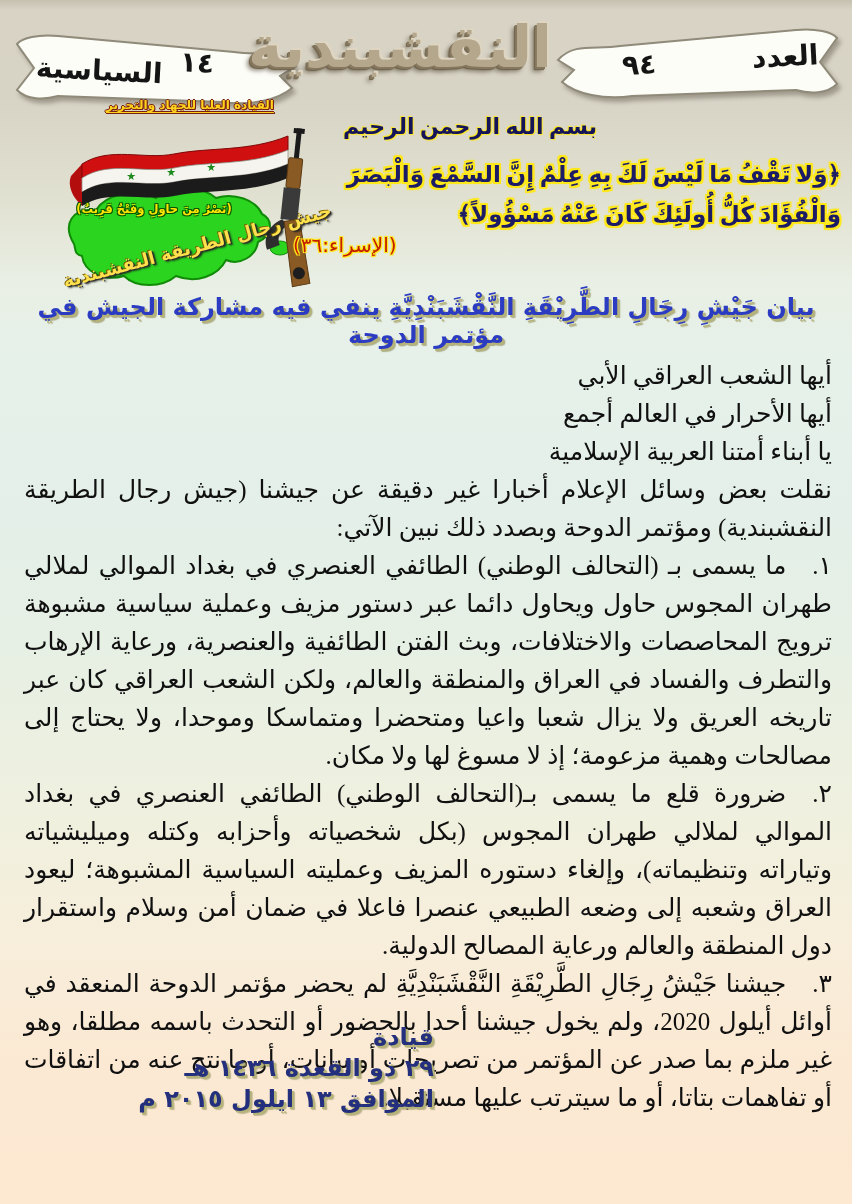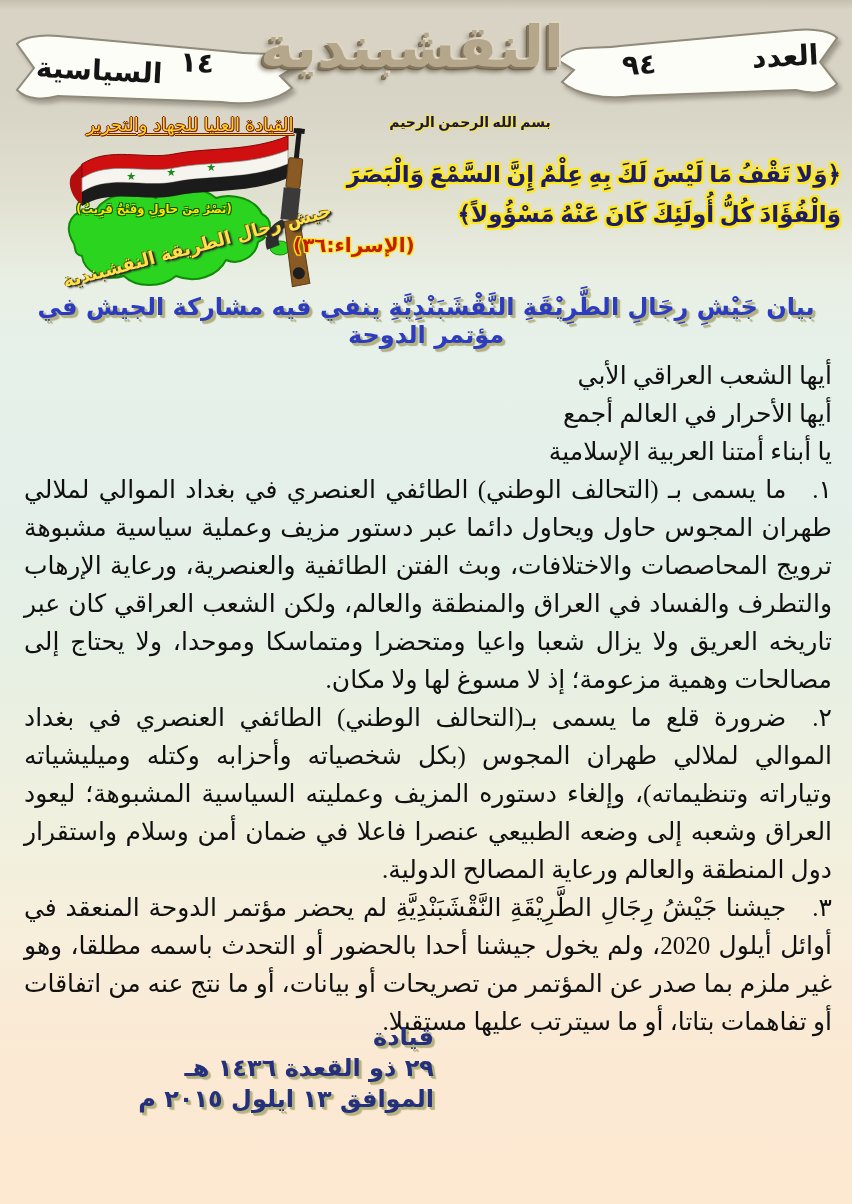--- a/index.html
+++ b/index.html
@@ -26,68 +26,68 @@
   .ribbon svg{filter:drop-shadow(3px 4px 2px rgba(90,85,70,.45));}
   .ribbon .rtxt{position:absolute;font-weight:bold;font-size:28px;color:#141414;white-space:nowrap;}
   .ribbon-right{top:22px;right:8px;width:296px;height:82px;}
   .ribbon-right .rtxt{transform:rotate(-3deg);}
   .ribbon-left{top:26px;left:10px;width:296px;height:84px;}
   .ribbon-left .rtxt{transform:rotate(3deg);}
   .issue-label{right:26px;top:18px;}
   .issue-number{left:74px;top:26px;}
   .section-label{left:26px;top:28px;}
   .page-number{left:170px;top:20px;}
-  .masthead-logo{position:absolute;top:10px;left:312px;width:252px;height:100px;text-align:left;direction:rtl;}
+  .masthead-logo{position:absolute;top:10px;left:300px;width:252px;height:100px;text-align:left;direction:rtl;}
   .logo-ar{
     font-size:58px;font-weight:bold;line-height:74px;color:#b5a78c;letter-spacing:-2px;
     text-shadow:2px -2px 0 #ded5c2,-2px 2px 0 #86785f,-3px 3px 1px #6e6149,-5px 5px 4px rgba(80,70,50,.55);
   }
   .logo-en{
     direction:ltr;margin-top:-10px;font-size:15px;color:#f3ede0;letter-spacing:1px;
     transform:translateX(52px);
     text-shadow:1px 1px 1px #4f4736,2px 2px 2px rgba(60,52,38,.8);
   }
   .logo-dot{display:inline-block;margin-right:5px;font-size:11px;vertical-align:2px;}
   
   .emblem{position:absolute;left:44px;top:98px;width:292px;height:198px;}
   .emblem-title{
-    width:260px;margin:16px auto;text-align:center;
-    font-size:18px;font-weight:normal;color:#ffd41e;
+    width:260px;margin:0 auto;text-align:center;
+    font-size:12px;font-weight:bold;color:#ffd41e;
     text-shadow:-1px 0 0 #7a2012,1px 0 0 #7a2012,0 -1px 0 #7a2012,0 1px 0 #7a2012,1px 1px 0 #7a2012;
     text-decoration:underline;text-underline-offset:3px;
   }
   .emblem-art{position:absolute;left:0;top:26px;}
   .map-verse{
     position:absolute;left:26px;top:104px;width:168px;text-align:center;
     font-size:11.5px;font-weight:bold;color:#ffe600;
     text-shadow:1px 1px 0 #0c5500,-1px -1px 0 #0c5500,1px -1px 0 #0c5500,-1px 1px 0 #0c5500;
   }
   .army-name{
     position:absolute;left:-8px;top:140px;width:300px;transform:rotate(-15deg);
     font-size:18px;font-weight:bold;color:#ffe14d;white-space:nowrap;
     text-shadow:1px 1px 0 #2c2c2c,-1px -1px 0 #7a6200,2px 2px 2px rgba(30,30,30,.9);
   }
   
   .basmala{
     position:absolute;left:302px;top:114px;width:336px;text-align:center;direction:rtl;
     font-family:"Liberation Serif","DejaVu Sans",serif;
-    font-size:14px;font-weight:bold;color:#14145a;
+    font-size:22px;font-weight:bold;color:#14145a;
     text-shadow:1px 1px 1px #ffe81a,-1px -1px 1px #ffe81a;
   }
   .verse{
     position:absolute;left:296px;top:146px;width:545px;text-align:right;direction:rtl;
     font-family:"Liberation Serif","DejaVu Sans",serif;
     font-size:23px;font-weight:bold;line-height:40px;color:#1c1c66;
     text-shadow:2px 2px 0 #ffe81a,-2px -2px 0 #ffe81a,2px -2px 0 #ffe81a,-2px 2px 0 #ffe81a,
                 2px 0 0 #ffe81a,-2px 0 0 #ffe81a,0 2px 0 #ffe81a,0 -2px 0 #ffe81a,0 0 4px #ffe81a;
     margin-top:9px;
   }
   .verse-ref{
     position:absolute;left:293px;top:233px;direction:rtl;
-    font-size:20px;font-weight:bold;color:#c41e00;
+    font-size:20px;font-weight:normal;color:#c41e00;
     text-shadow:1px 1px 0 #ffe81a,-1px -1px 0 #ffe81a,1px -1px 0 #ffe81a,-1px 1px 0 #ffe81a,0 0 3px #ffe81a;
   }
   
   .doc-title{
     position:absolute;top:293px;left:0;right:0;text-align:center;direction:rtl;
     font-size:24px;font-weight:bold;color:#2c3cc2;
     text-shadow:2px 2px 0 #b5b378,3px 3px 1px rgba(150,148,100,.7);
   }
   
   .doc-body{
@@ -168,20 +168,21 @@
   <div class="basmala">بسم الله الرحمن الرحيم</div>
   <div class="verse">﴿وَلا تَقْفُ مَا لَيْسَ لَكَ بِهِ عِلْمٌ إِنَّ السَّمْعَ وَالْبَصَرَ وَالْفُؤَادَ كُلُّ أُولَئِكَ كَانَ عَنْهُ مَسْؤُولاً﴾</div>
   <div class="verse-ref">(الإسراء:٣٦)</div>
 
   <div class="doc-title">بيان جَيْشِ رِجَالِ الطَّرِيْقَةِ النَّقْشَبَنْدِيَّةِ ينفي فيه مشاركة الجيش في مؤتمر الدوحة</div>
 
   <div class="doc-body">
     <div>أيها الشعب العراقي الأبي</div>
     <div>أيها الأحرار في العالم أجمع</div>
     <div>يا أبناء أمتنا العربية الإسلامية</div>
+    <p>نقلت بعض وسائل الإعلام أخبارا غير دقيقة عن جيشنا (جيش رجال الطريقة النقشبندية) ومؤتمر الدوحة وبصدد ذلك نبين الآتي:</p>
     <p>
       <span class="item-num">١.</span><span>ما يسمى بـ (التحالف الوطني) الطائفي العنصري في بغداد الموالي لملالي طهران المجوس حاول ويحاول دائما عبر دستور مزيف وعملية سياسية مشبوهة ترويج المحاصصات والاختلافات، وبث الفتن الطائفية والعنصرية، ورعاية الإرهاب والتطرف والفساد في العراق والمنطقة والعالم، ولكن الشعب العراقي كان عبر تاريخه العريق ولا يزال شعبا واعيا ومتحضرا ومتماسكا وموحدا، ولا يحتاج إلى مصالحات وهمية مزعومة؛ إذ لا مسوغ لها ولا مكان.</span>
     </p>
     <p>
       <span class="item-num">٢.</span><span>ضرورة قلع ما يسمى بـ(التحالف الوطني) الطائفي العنصري في بغداد الموالي لملالي طهران المجوس (بكل شخصياته وأحزابه وكتله وميليشياته وتياراته وتنظيماته)، وإلغاء دستوره المزيف وعمليته السياسية المشبوهة؛ ليعود العراق وشعبه إلى وضعه الطبيعي عنصرا فاعلا في ضمان أمن وسلام واستقرار دول المنطقة والعالم ورعاية المصالح الدولية.</span>
     </p>
     <p>
       <span class="item-num">٣.</span><span>جيشنا جَيْشُ رِجَالِ الطَّرِيْقَةِ النَّقْشَبَنْدِيَّةِ لم يحضر مؤتمر الدوحة المنعقد في أوائل أيلول 2020، ولم يخول جيشنا أحدا بالحضور أو التحدث باسمه مطلقا، وهو غير ملزم بما صدر عن المؤتمر من تصريحات أو بيانات، أو ما نتج عنه من اتفاقات أو تفاهمات بتاتا، أو ما سيترتب عليها مستقبلا.</span>
     </p>
   </div>

